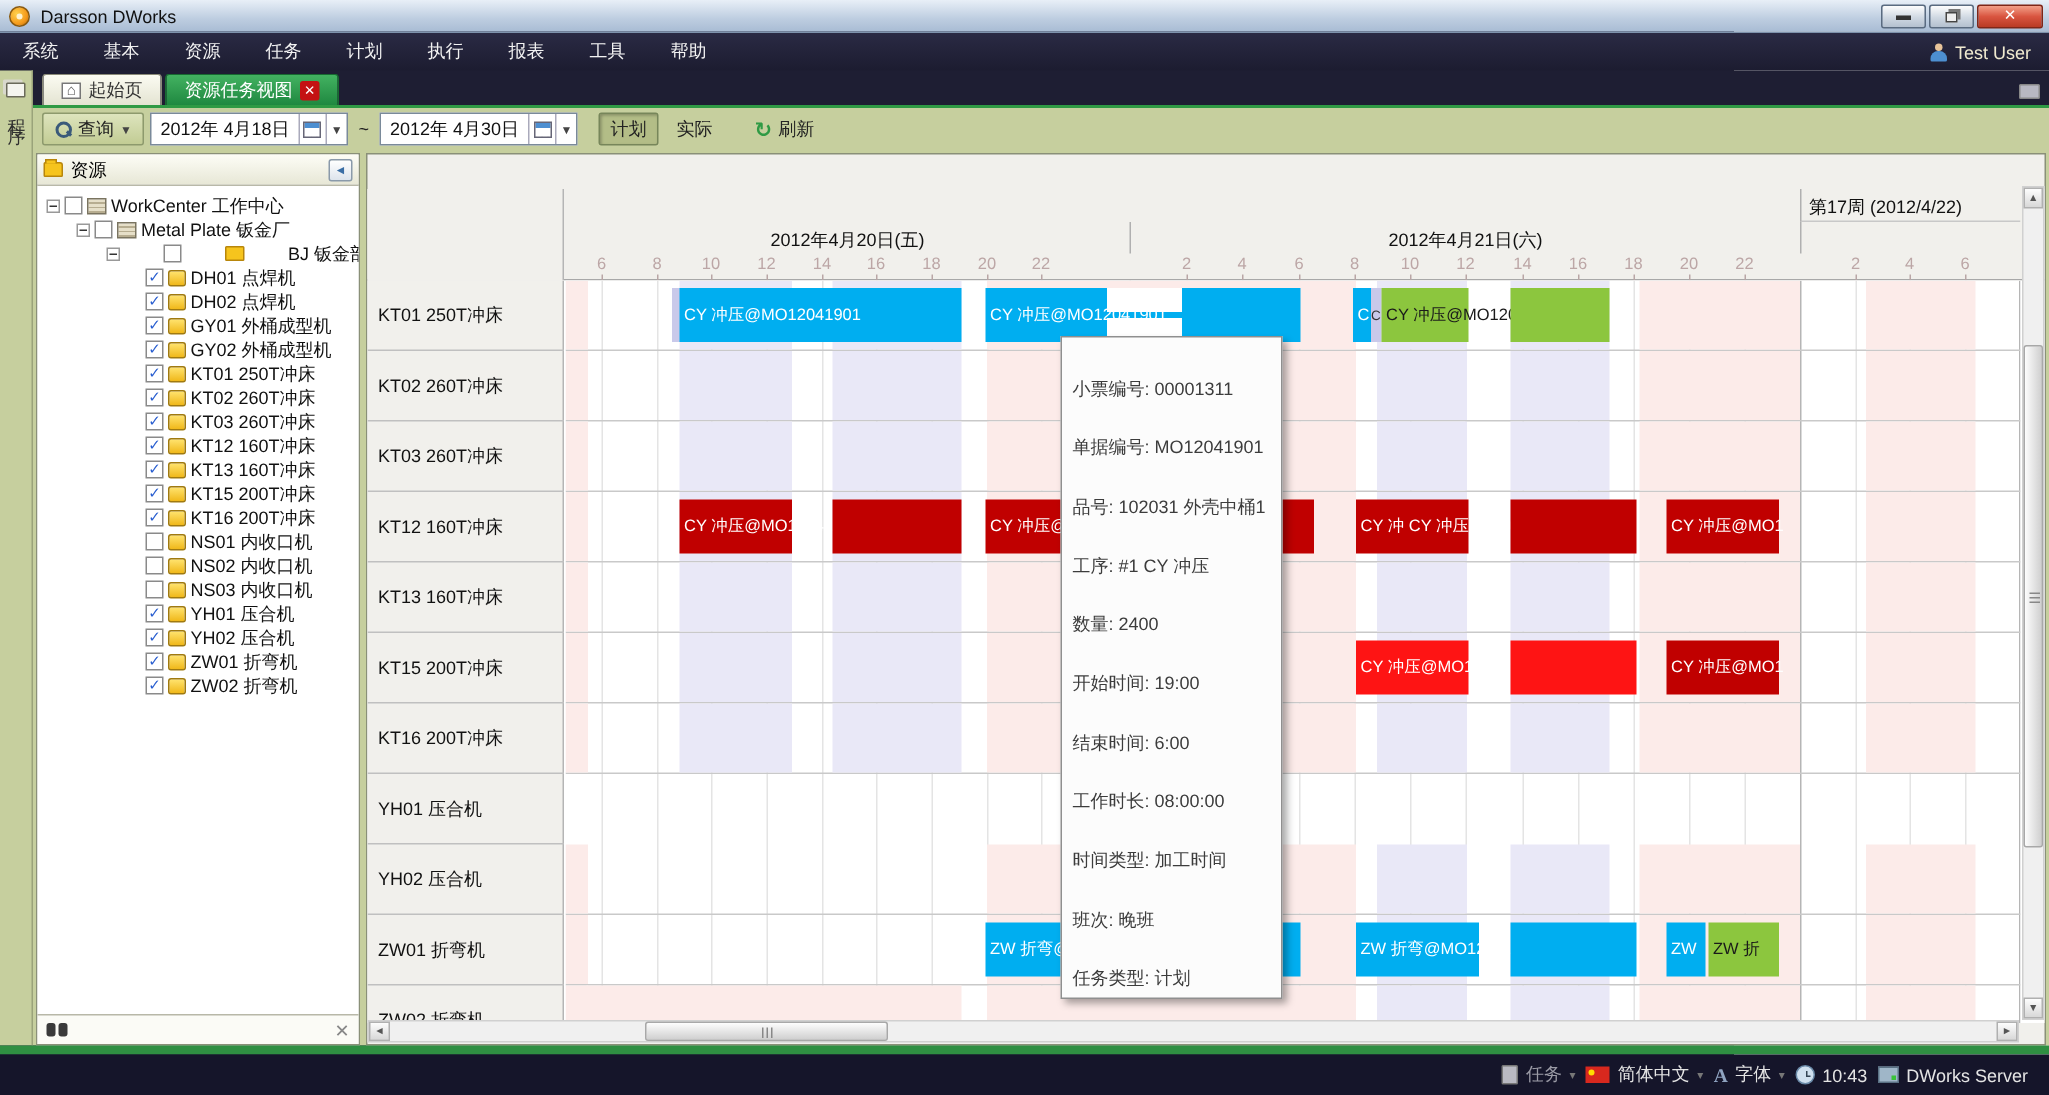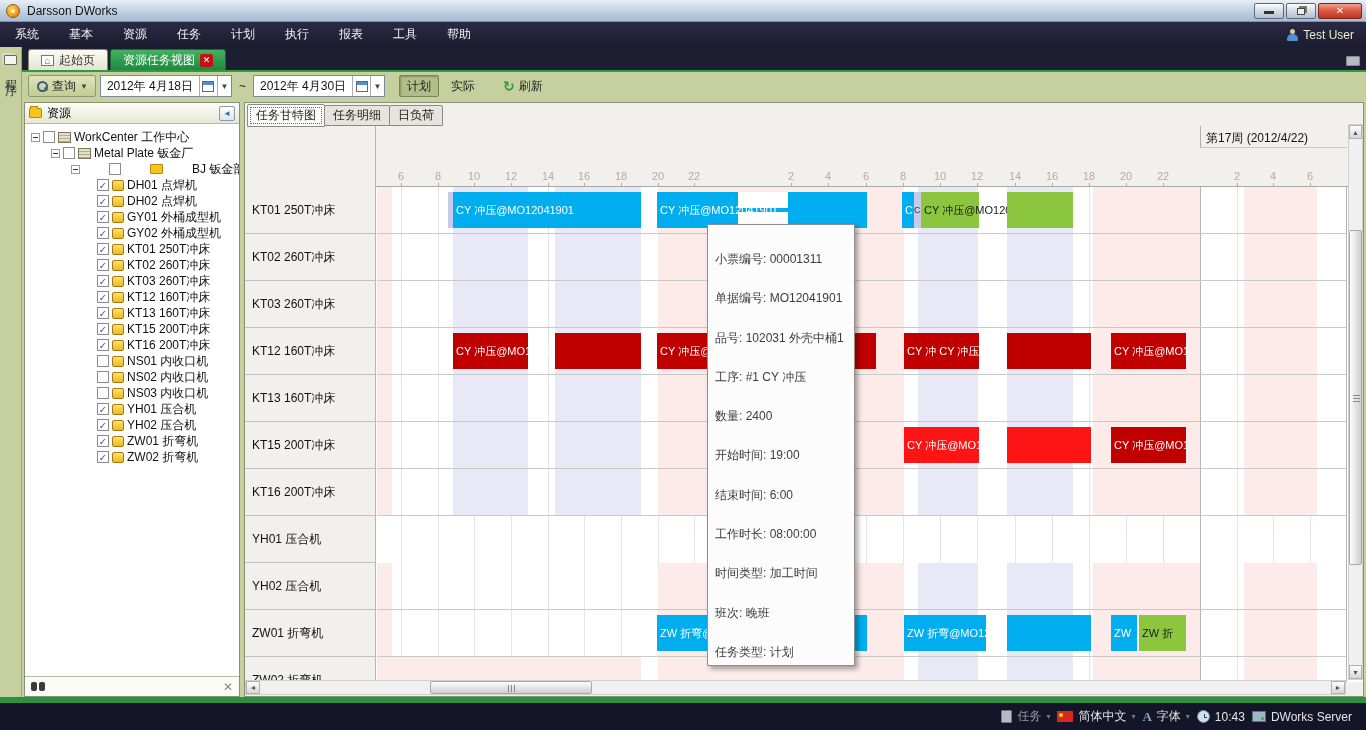--- a/index.html
+++ b/index.html
@@ -360,32 +360,32 @@
           <span class="tlabel">ZW02 折弯机</span>
         </div>
       </div>
     <div class="findbar">
       <span class="binoc"></span>
       <span class="findclose">✕</span>
     </div>
   </div>
 
   <div class="mainpanel">
-    <div class="viewtabs" id="viewtabs">
-        <div class="vtab active">任务甘特图</div>
-        <div class="vtab">任务明细</div>
-        <div class="vtab">日负荷</div>
-      </div>
 
     <div class="ghead">
       <div class="glabels-hd"></div>
       <div class="gheader-area">
         <div class="weekrow">
           <div class="weekcell">第17周 (2012/4/22)</div>
         </div>
+        <div class="dayrow" id="dayrow">
+            <div class="daycell first" style="left: 0px; width: 376px;">2012年4月20日(五)</div>
+            <div class="daycell" style="left: 376px; width: 447px;">2012年4月21日(六)</div>
+            <div class="daycell" style="left: 823px; width: 146px;"></div>
+          </div>
         <div class="hourrow" id="hourrow">
             <span class="hourlab" style="left: 24px;">6</span>
             <span class="htick" style="left: 24px;"></span>
             <span class="hourlab" style="left: 61px;">8</span>
             <span class="htick" style="left: 61px;"></span>
             <span class="hourlab" style="left: 97px;">10</span>
             <span class="htick" style="left: 97px;"></span>
             <span class="hourlab" style="left: 134px;">12</span>
             <span class="htick" style="left: 134px;"></span>
             <span class="hourlab" style="left: 171px;">14</span>

